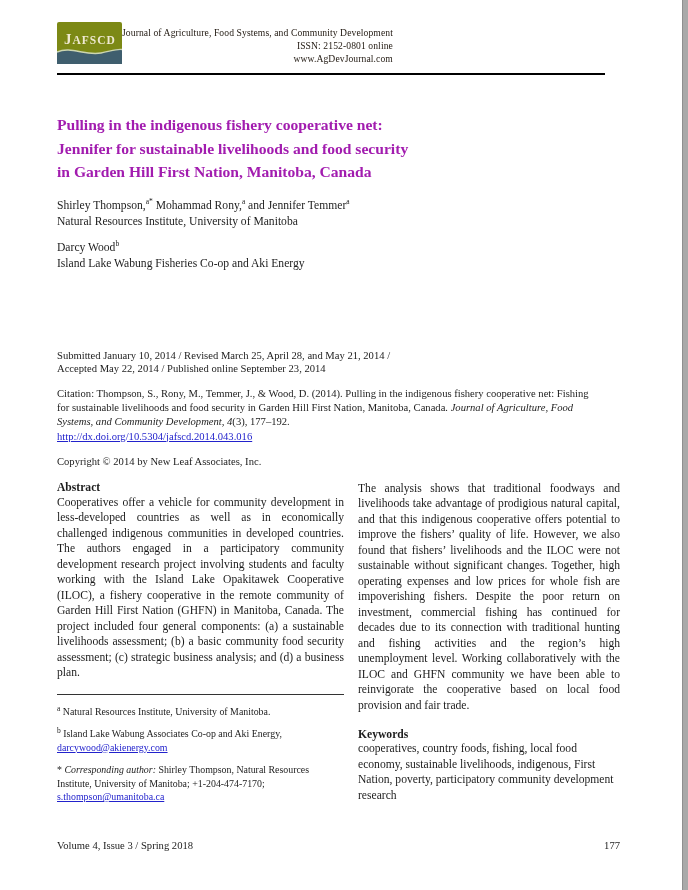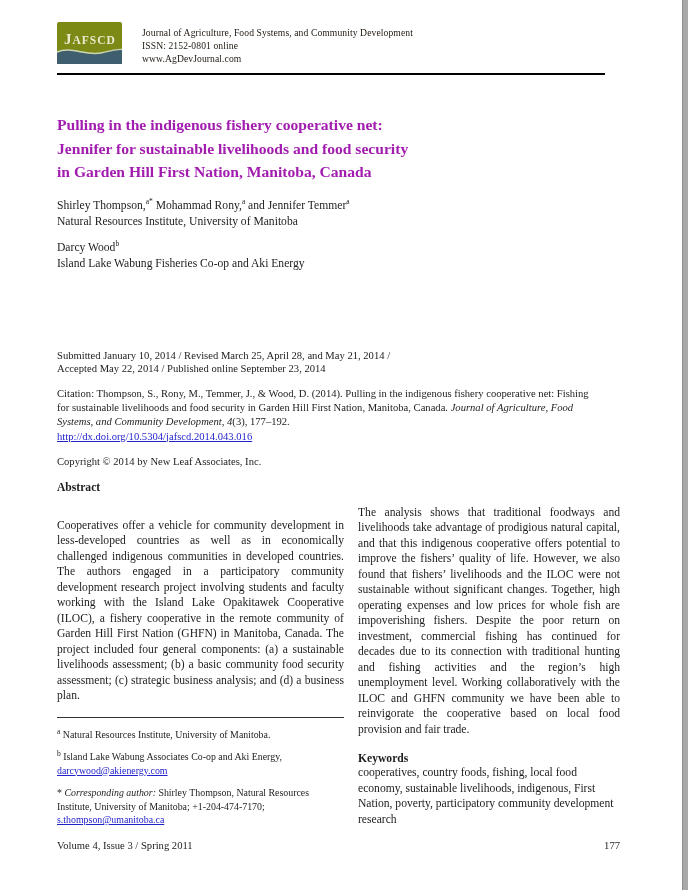--- a/index.html
+++ b/index.html
@@ -15,22 +15,22 @@
     position:absolute; top:0; right:0; width:5px; height:890px;
     background:#a9a9a9; border-left:1px solid #8f8f8f;
   }
   .content {
     position:absolute; left:57px; top:0; width:563px;
   }
   
   .header { padding-top:22px; display:flex; align-items:flex-start; }
   .logo { width:65px; height:42px; flex:0 0 65px; }
   .header-text {
-    margin-left:20px; padding-top:4px;
-    font-size:9.6px; line-height:13px; color:#201810; letter-spacing:0.1px;
+    margin-left:0; padding-top:4px;
+    font-size:9.6px; line-height:13px; color:#201810; letter-spacing:0.1px;text-align:right;
   }
   .rule-header {
     margin-top:8px; width:548px; height:0;
     border-top:2px solid #000;
   }
   
   .title {
     margin-top:38px;
     font-size:15.6px; font-weight:bold; line-height:23.5px; color:#a21caf;
   }
@@ -43,21 +43,21 @@
   .citation { margin-top:12px; font-size:10.6px; line-height:14px; width:545px; }
   .italic { font-style:italic; }
   a.link { color:#2222cc; text-decoration:underline; }
   .doi { display:block; margin-top:1px; }
   .copyright { margin-top:12px; font-size:10.6px; }
   
   .columns { margin-top:14px; display:flex; }
   .col-left  { width:287px; }
   .col-right { width:262px; margin-left:14px; }
   .col-heading { font-size:11.6px; font-weight:bold; margin-bottom:1px; }
-  .body-text { font-size:11.6px; line-height:15.5px; text-align:justify;margin-top:24px; }
+  .body-text { font-size:11.6px; line-height:15.5px; text-align:justify; }
   .keywords-heading { font-size:11.6px; font-weight:bold; margin-top:15px; }
   .keywords-text { font-size:11.6px; line-height:15.5px; }
   
   .rule-foot { margin-top:13px; width:287px; height:0; border-top:1px solid #333; }
   .footnotes { margin-top:10px; font-size:9.9px; line-height:13.5px; }
   .footnote { margin-bottom:9px; }
   .footnotes a.link { display:block; }
   
   .footer {
     position:absolute; top:840px; left:57px; width:563px;
@@ -134,15 +134,15 @@
       <div class="body-text">The analysis shows that traditional foodways and livelihoods take advantage of prodigious natural capital, and that this indigenous cooperative offers potential to improve the fishers’ quality of life. However, we also found that fishers’ livelihoods and the ILOC were not sustainable without significant changes. Together, high operating expenses and low prices for whole fish are impoverishing fishers. Despite the poor return on investment, commercial fishing has continued for decades due to its connection with traditional hunting and fishing activities and the region’s high unemployment level. Working collaboratively with the ILOC and GHFN community we have been able to reinvigorate the cooperative based on local food provision and fair trade.</div>
       <div class="keywords-heading">Keywords</div>
       <div class="keywords-text">cooperatives, country foods, fishing, local food economy, sustainable livelihoods, indigenous, First Nation, poverty, participatory community development research</div>
     </div>
 
   </div>
 
 </div>
 
 <div class="footer">
-  <span>Volume 4, Issue 3 / Spring 2011</span>
+  <span>Volume 4, Issue 3 / Spring 2018</span>
   <span>177</span>
 </div>
 
 </body></html>

